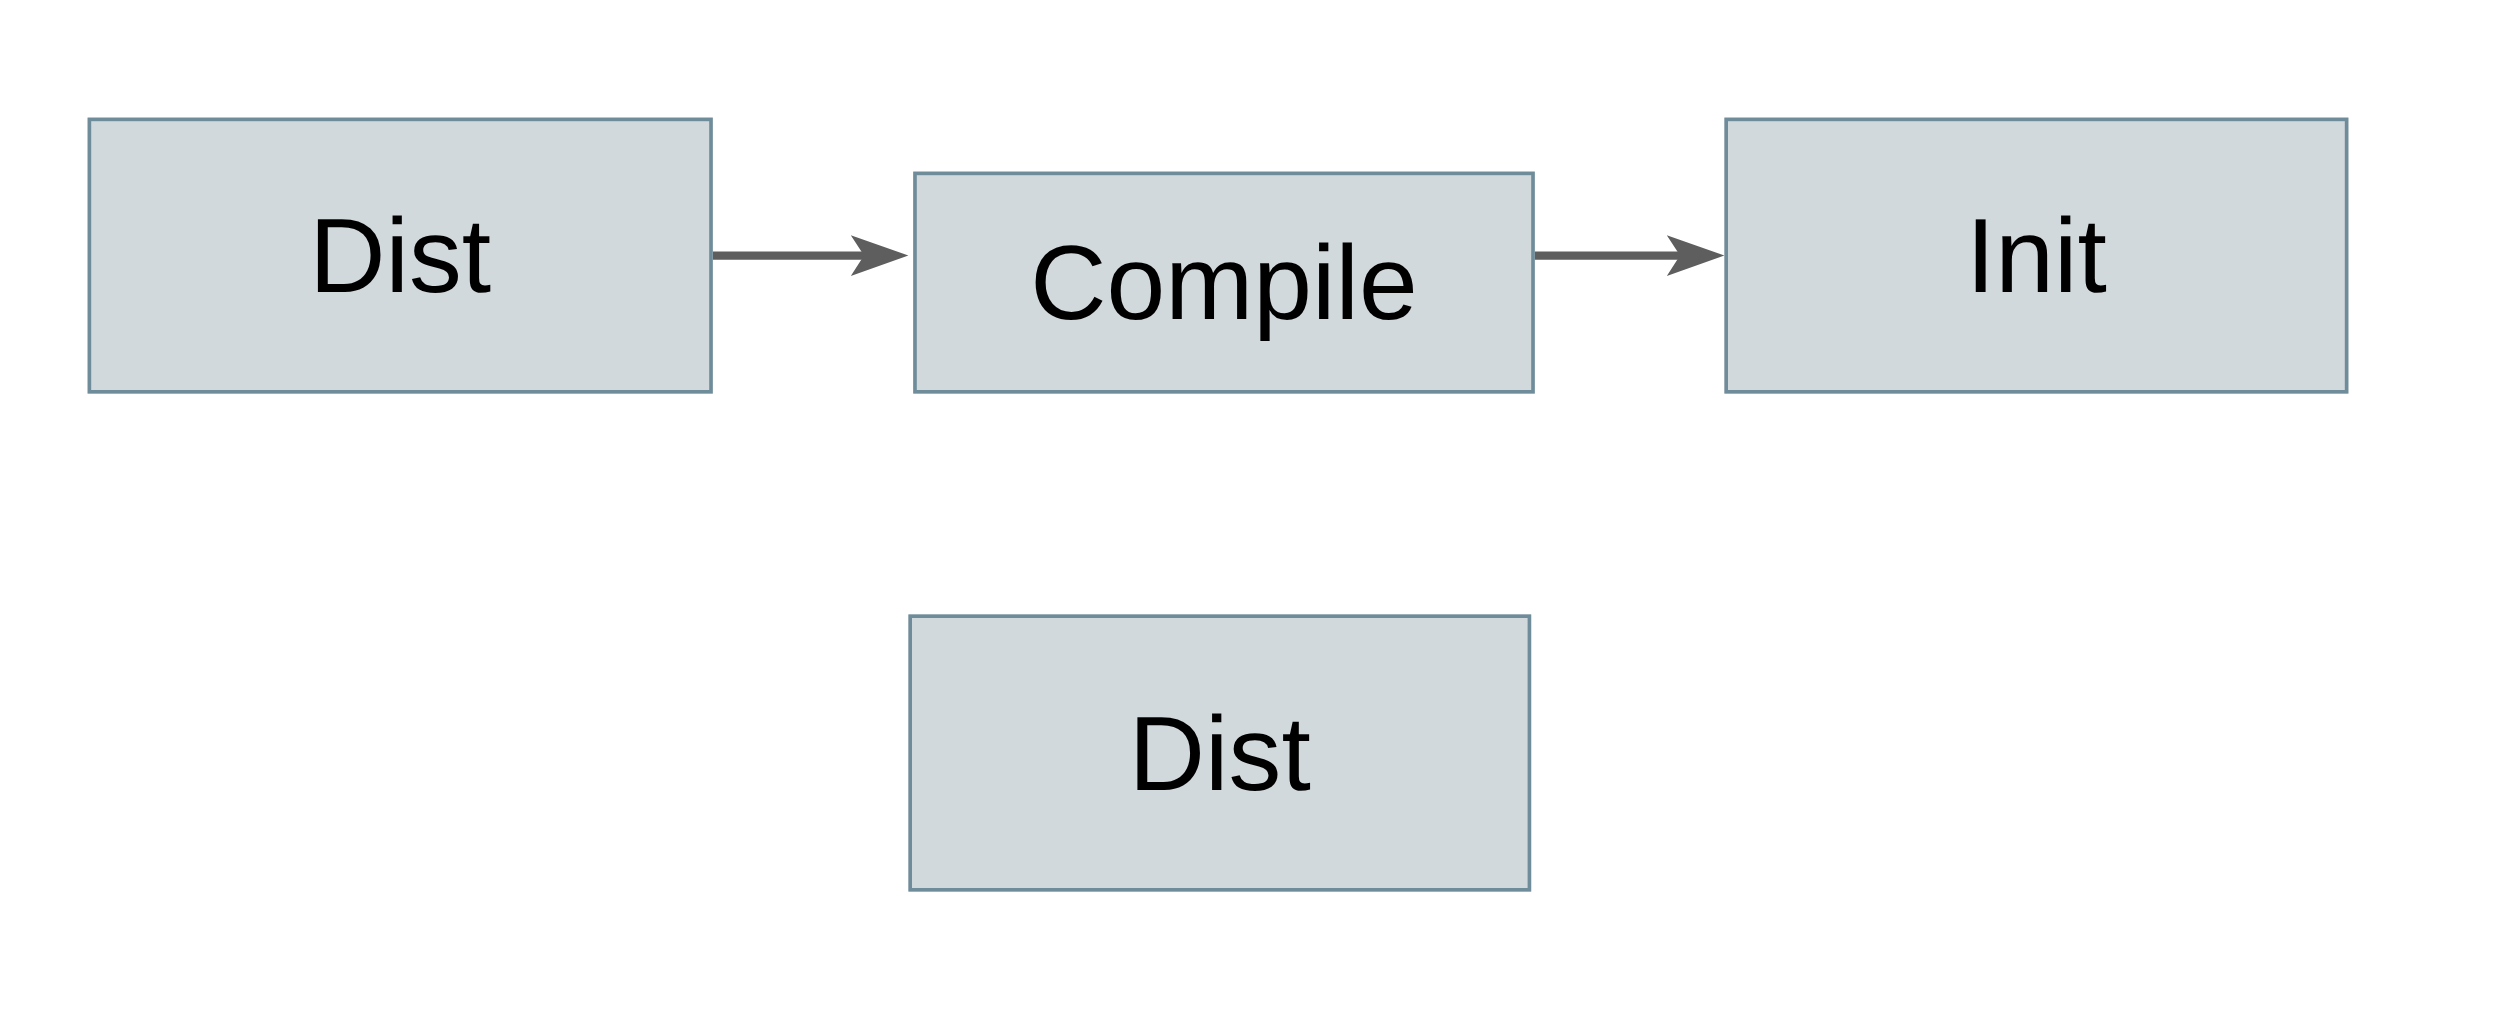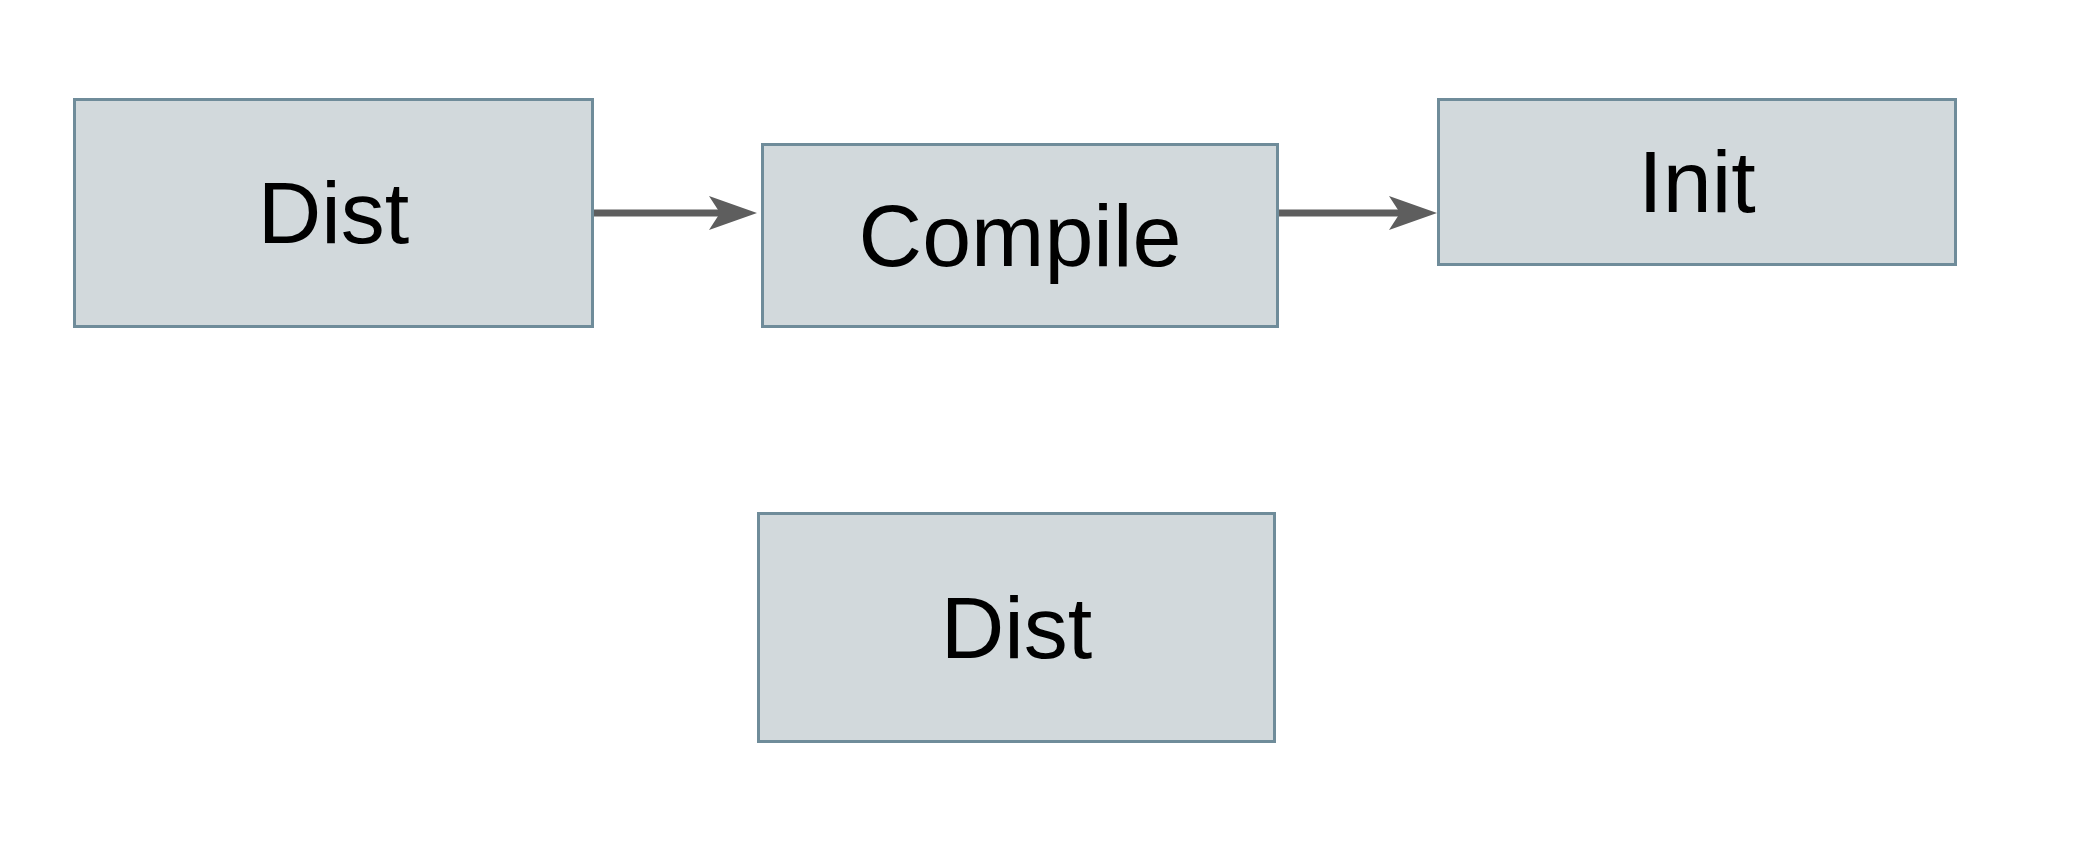--- a/index.html
+++ b/index.html
@@ -27,21 +27,21 @@
   .node-label {
     font-size: 88px;
     font-weight: 400;
     color: #000000;
     letter-spacing: 0px;
     line-height: 1;
     white-space: nowrap;
   }
   .node-dist    { left: 73px;   top: 98px;  width: 521px; height: 230px; }
   .node-compile { left: 761px;  top: 98px;  width: 518px; height: 185px; margin-top: 45px; }
-  .node-init    { left: 1437px; top: 98px;  width: 520px; height: 168px; }
+  .node-init    { left: 1437px; top: 98px;  width: 520px; height: 230px; }
   .node-clean   { left: 757px;  top: 512px; width: 519px; height: 231px; }
   .edges-layer {
     position: absolute;
     left: 0;
     top: 0;
     width: 2078px;
     height: 848px;
     pointer-events: none;
   }
   .edges-layer .edge { pointer-events: all; }

